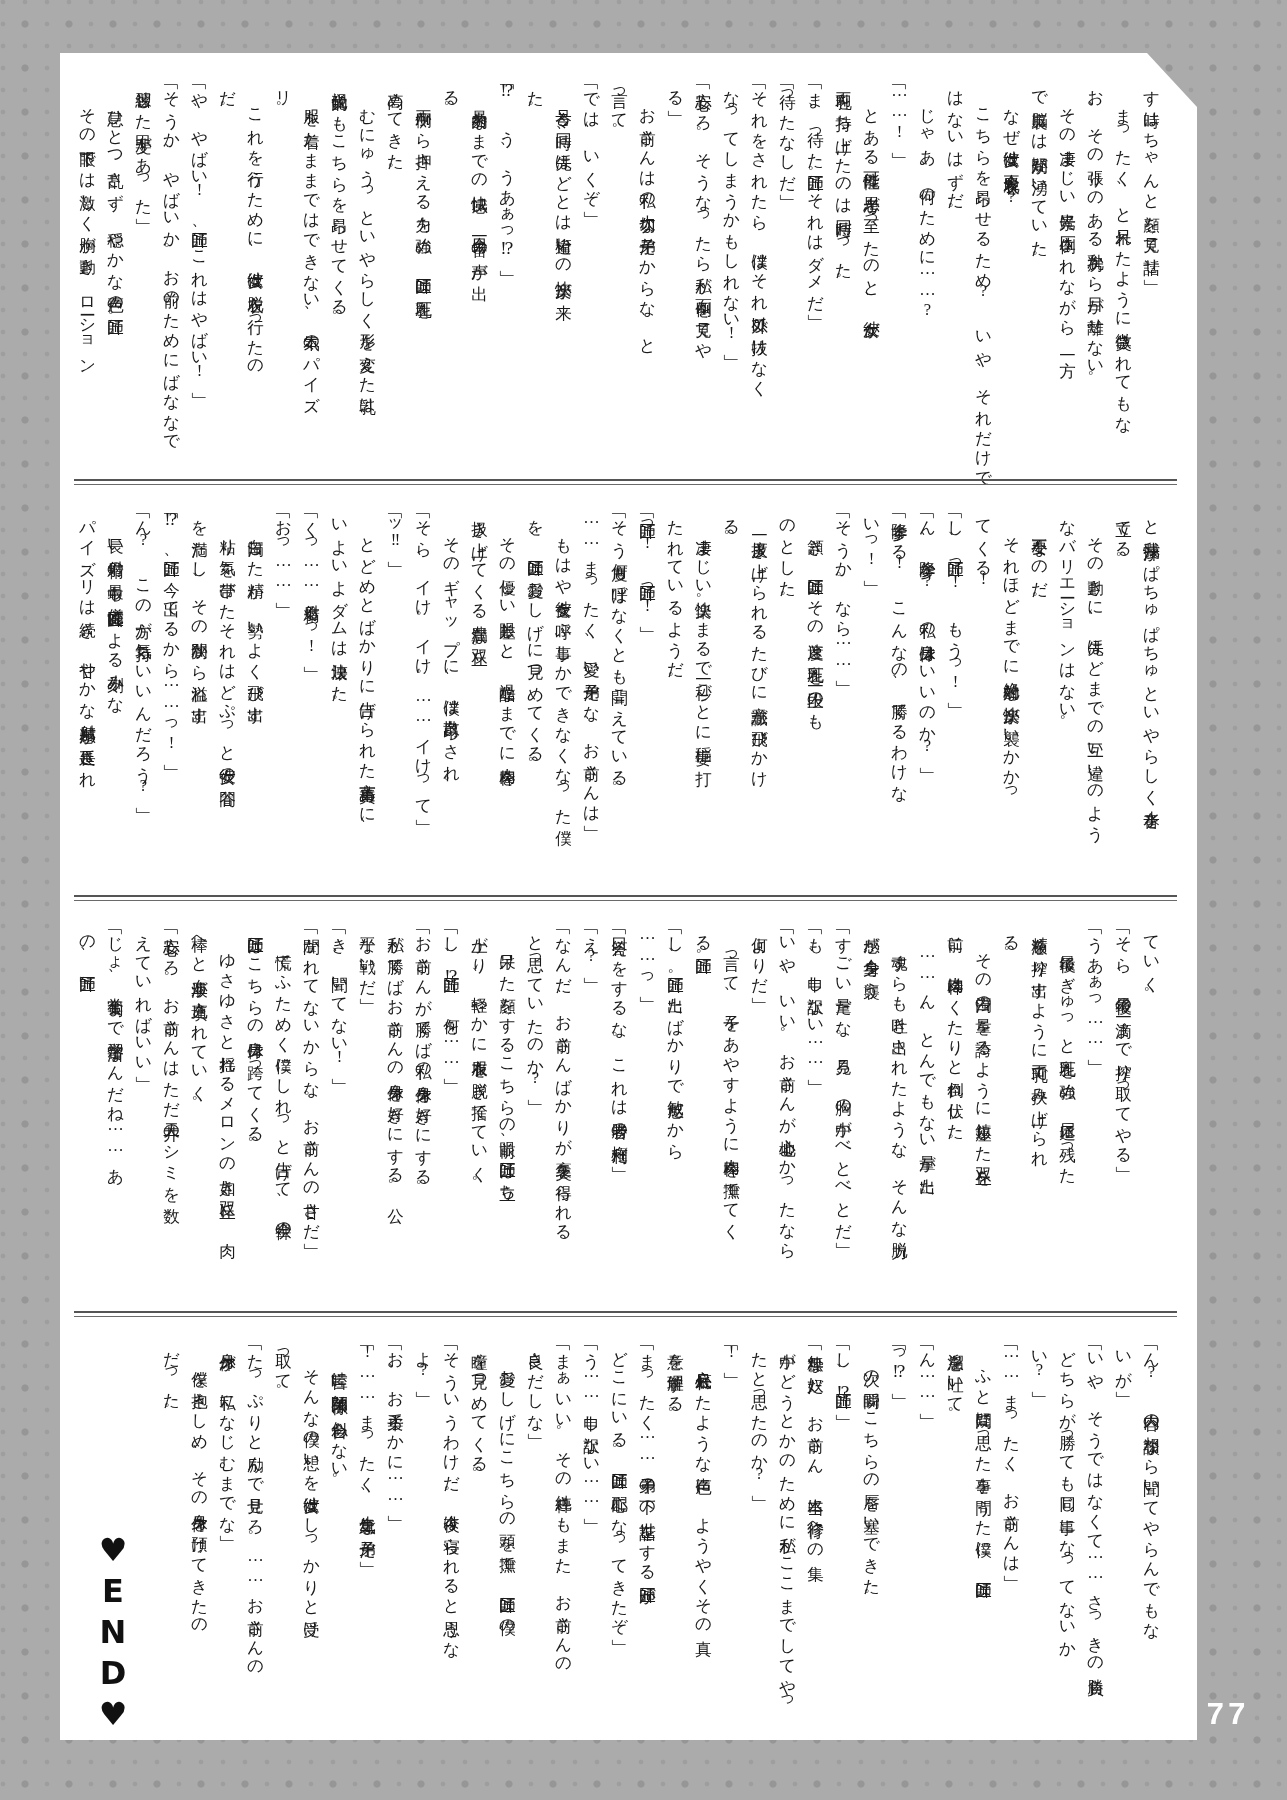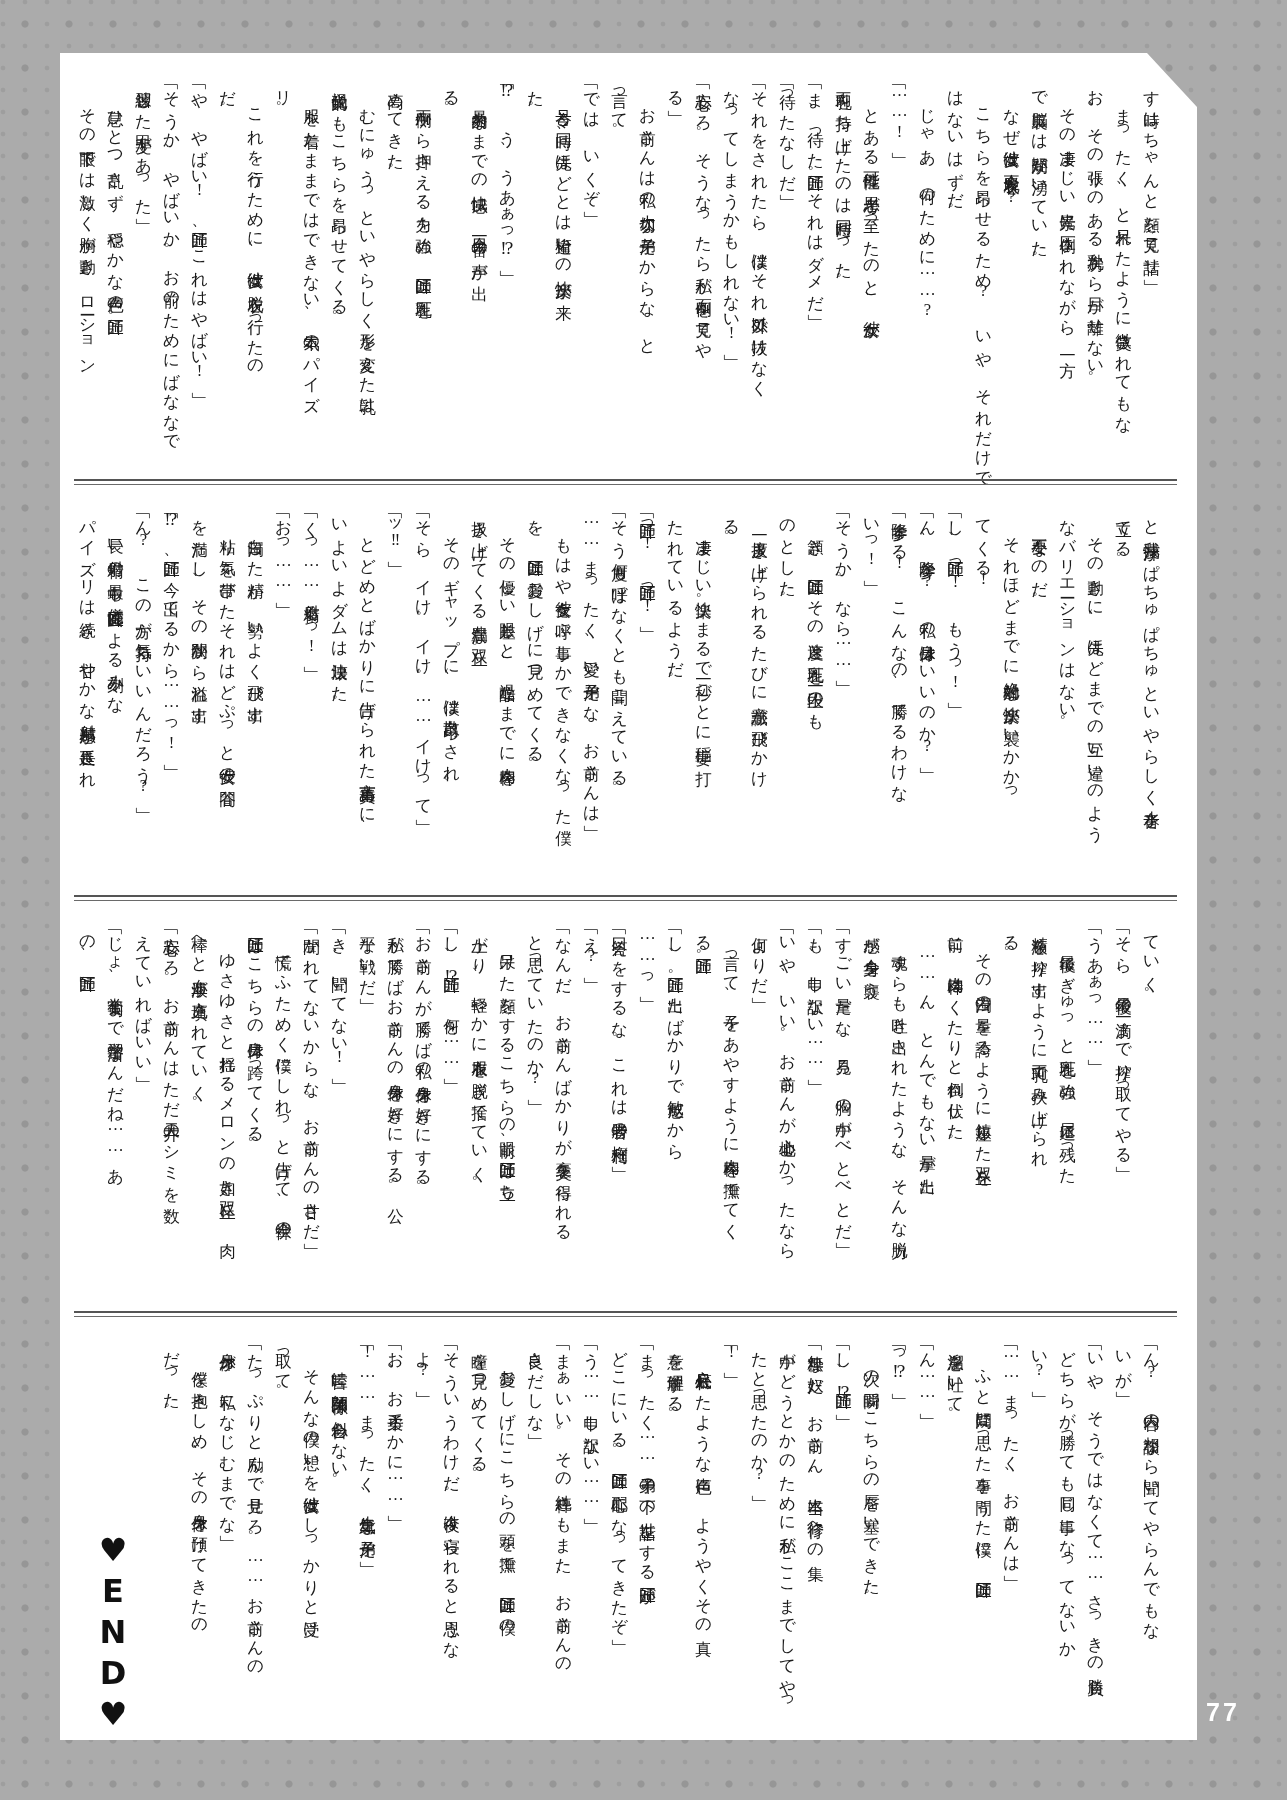--- a/index.html
+++ b/index.html
@@ -44,23 +44,23 @@
     writing-mode:vertical-rl;
     text-orientation:upright;
     font-family:"DejaVu Sans","Liberation Sans",sans-serif;
     font-weight:900;
     font-size:32px;
     letter-spacing:3px;
     color:#111111;
   }
   .page-number{
     position:absolute;left:1206px;top:1698px;
-    font-family:Liberation Sans, sans-serif;
+    font-family:Liberation Mono, monospace;
     font-weight:900;
-    font-size:25px;
+    font-size:31px;
     letter-spacing:3px;
     color:#ffffff;
   }
 </style>
 </head>
 <body>
 
 <div class="canvas">
   <div class="page">
 

